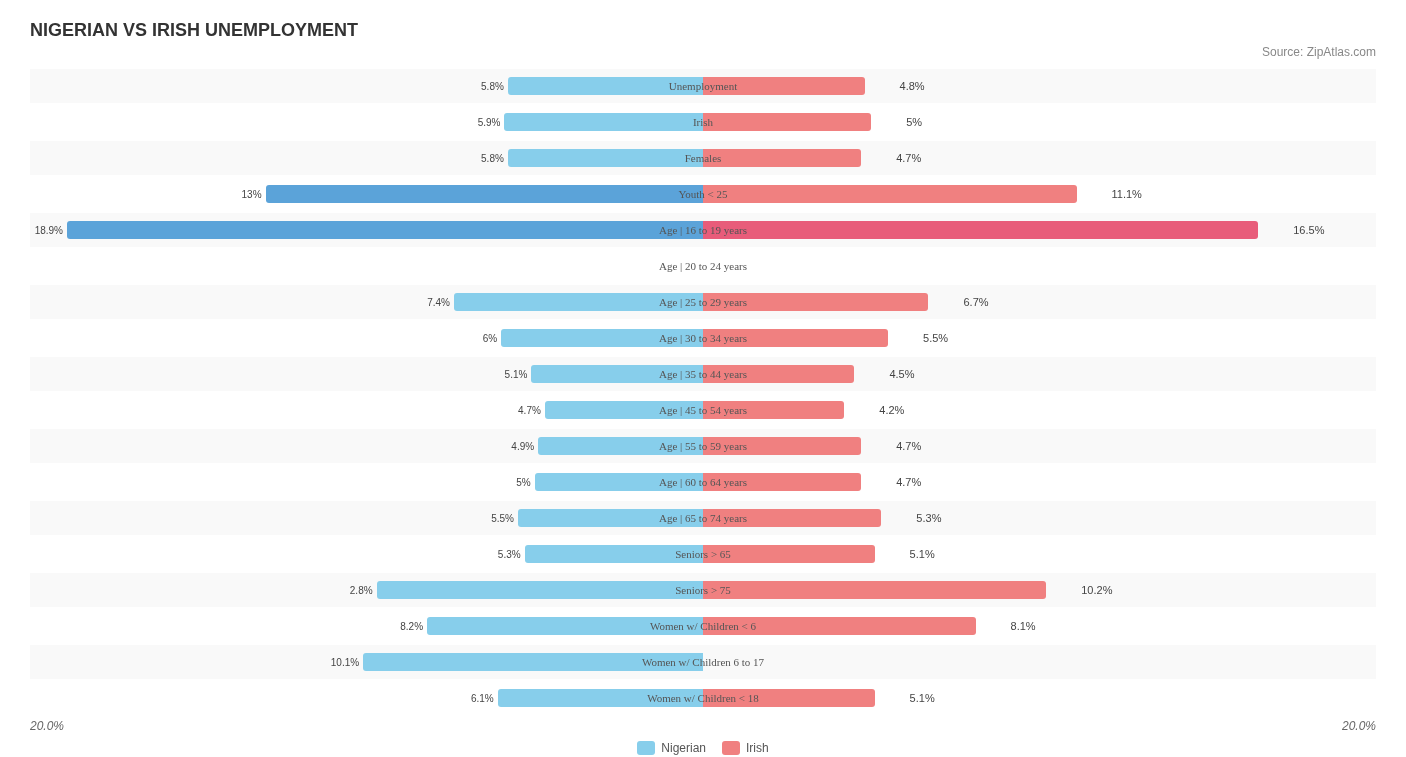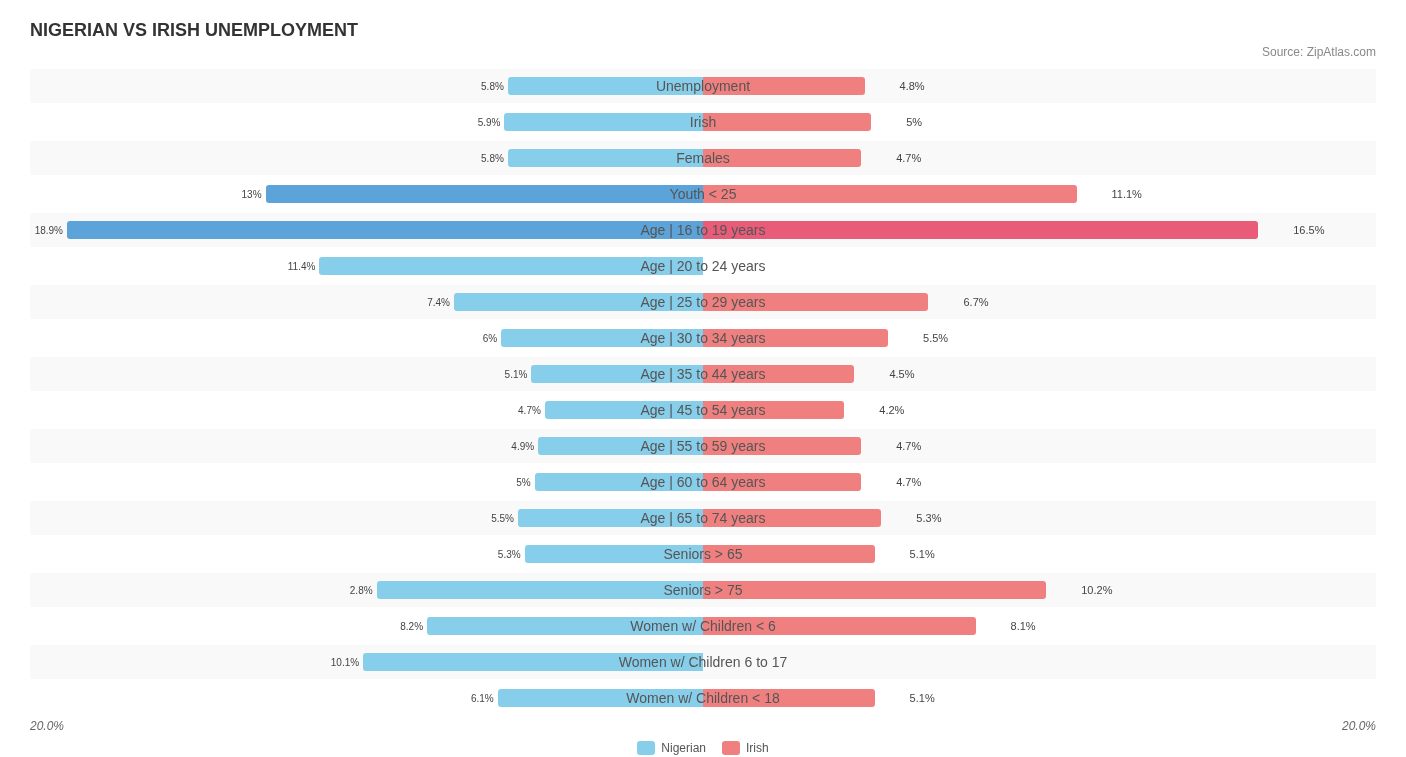--- a/index.html
+++ b/index.html
@@ -61,26 +61,27 @@
       align-items: center;
       justify-content: flex-start;
       width: 50%;
       height: 100%;
       gap: 31px;
     }
     .label-center {
       position: absolute;
       left: 50%;
       transform: translateX(-50%);
-      font-size: 14px;
+      font-size: 11px;
       color: #555;
       white-space: nowrap;
       z-index: 10;
       background: transparent;
       pointer-events: none;
+      font-family: Liberation Serif, serif;
     }
     .bar-nigerian {
       height: 18px;
       background: #87CEEB;
       border-radius: 3px 0 0 3px;
       display: flex;
       align-items: center;
       justify-content: flex-start;
     }
     .bar-irish {
@@ -214,24 +215,20 @@
       </div>
       <div class="label-center">Age | 16 to 19 years</div>
       <div class="right-section">
         <div class="bar-irish" style="width:82.5%;"></div>
         <span class="val-right">16.5%</span>
       </div>
     </div>
   </div>
         <div class="row">
     <div class="bar-container">
-      <div class="left-section">
-        <span class="val-left">11.4%</span>
-        <div class="bar-nigerian" style="width:57.00000000000001%;"></div>
-      </div>
       <div class="label-center">Age | 20 to 24 years</div>
     </div>
   </div>
         <div class="row">
     <div class="bar-container">
       <div class="left-section">
         <span class="val-left">7.4%</span>
         <div class="bar-nigerian" style="width:37%;"></div>
       </div>
       <div class="label-center">Age | 25 to 29 years</div>

